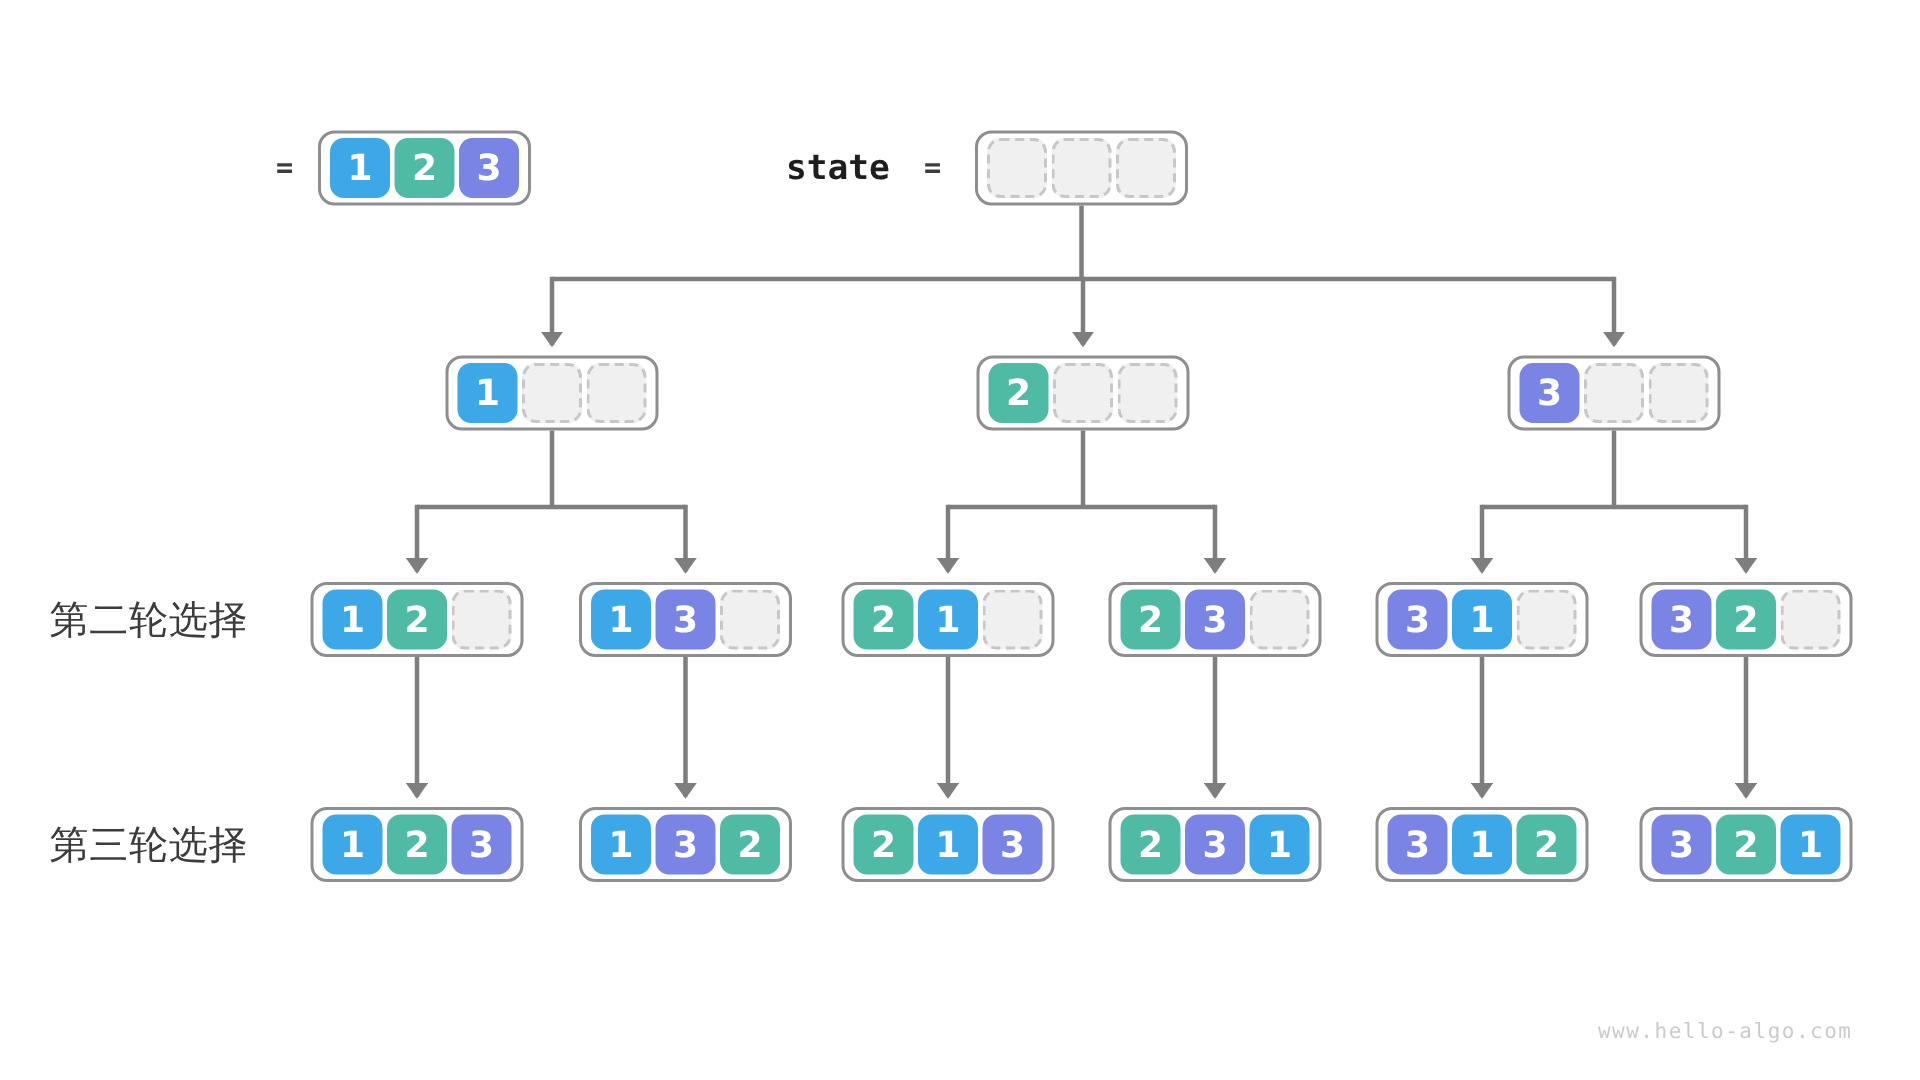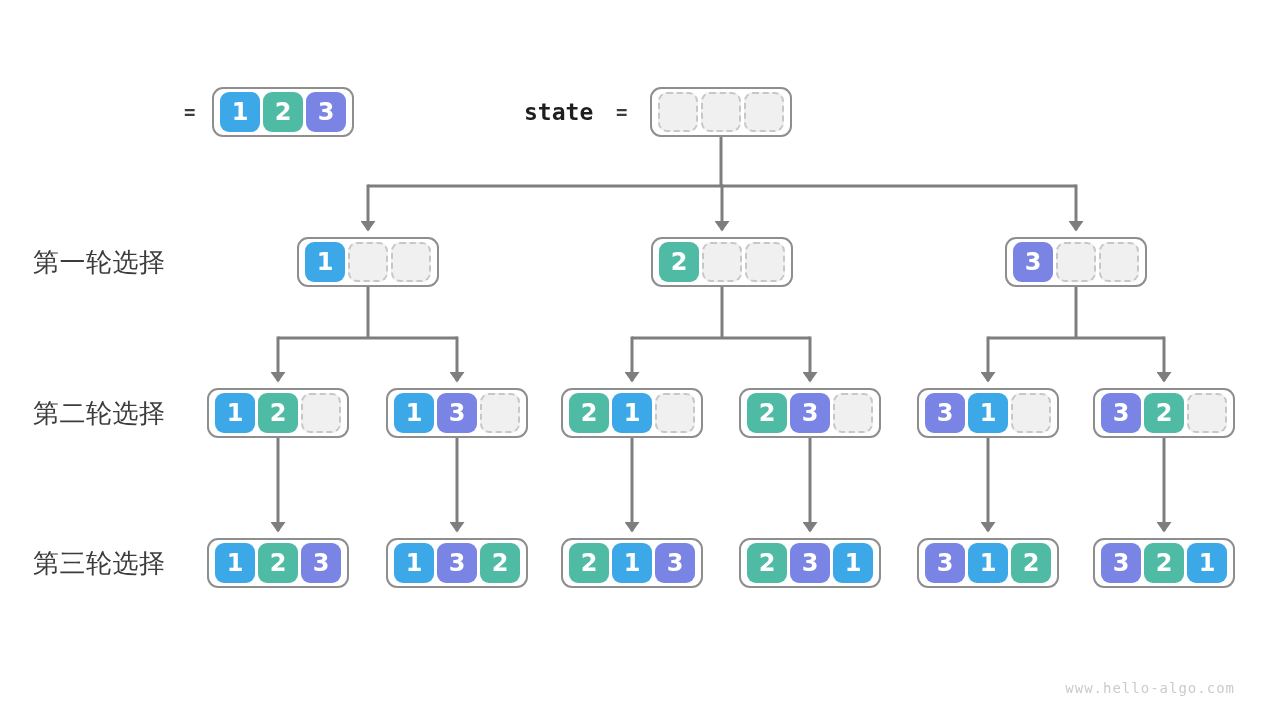--- a/index.html
+++ b/index.html
@@ -60,21 +60,20 @@
         <line x1="810" y1="438" x2="810" y2="531" stroke="#7e7e7e" stroke-width="3" marker-end="url(#ah)"></line>
         <line x1="988" y1="438" x2="988" y2="531" stroke="#7e7e7e" stroke-width="3" marker-end="url(#ah)"></line>
         <line x1="1164" y1="438" x2="1164" y2="531" stroke="#7e7e7e" stroke-width="3" marker-end="url(#ah)"></line>
       </g>
   </svg>
 
   <div class="code-eq" style="left:184px;top:87px;">=</div>
   <div class="code-label" style="left:504px;top:87px;margin-left:20px;">state</div>
   <div class="code-eq" style="left:616px;top:87px;">=</div>
 
-  <div class="row-label" style="top:237px;">第一轮选择</div>
   <div class="row-label" style="top:388px;">第二轮选择</div>
   <div class="row-label" style="top:538px;">第三轮选择</div>
 
   <div id="boxes-layer">
       <div class="abox" style="left: 212px; top: 87px;">
         <div class="cell filled" style="background: rgb(61, 168, 232);">1</div>
         <div class="cell filled" style="background: rgb(80, 187, 165);">2</div>
         <div class="cell filled" style="background: rgb(122, 132, 228);">3</div>
       </div>
       <div class="abox" style="left: 650px; top: 87px;">

